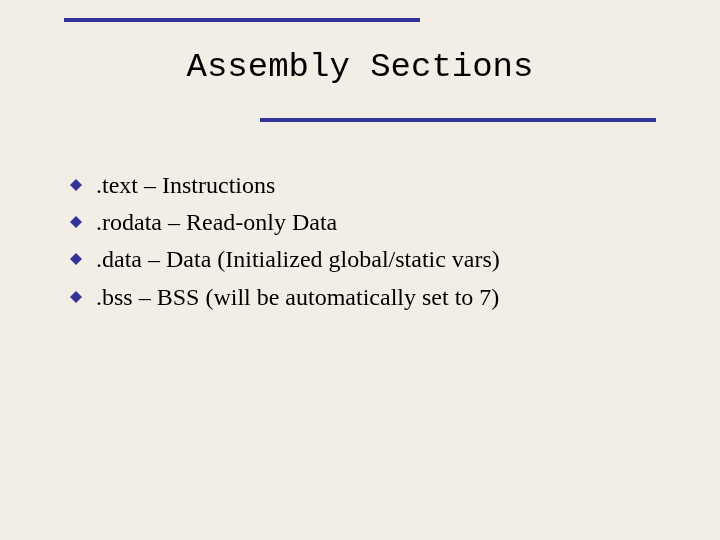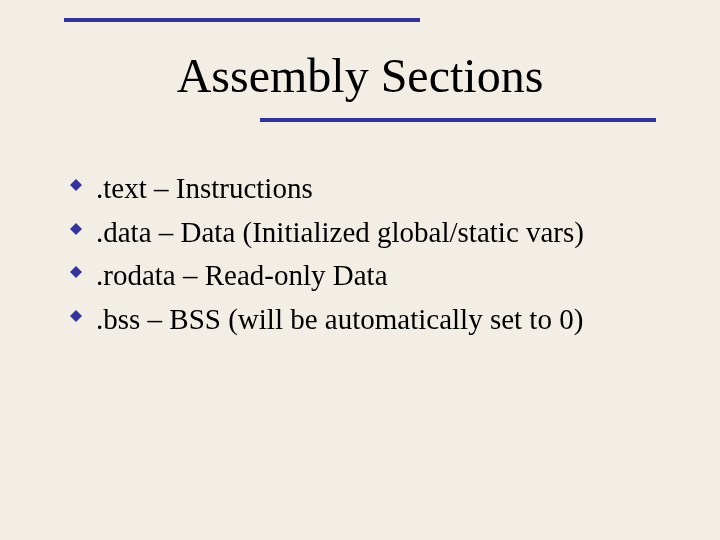--- a/index.html
+++ b/index.html
@@ -18,22 +18,23 @@
     position: relative;
   }
   .title-wrap {
     position: absolute;
     top: 48px;
     left: 0;
     width: 100%;
     text-align: center;
   }
   .title {
-    font-size: 48px;
+    font-size: 34px;
     font-weight: normal;
+    font-family: Liberation Mono, monospace;
   }
   .rule-top {
     position: absolute;
     top: 18px;
     left: 64px;
     width: 356px;
     height: 4px;
     background: #333399;
   }
   .rule-bottom {
@@ -56,21 +57,21 @@
     margin-bottom: 6px;
     line-height: 1.3;
   }
   .bullet-icon {
     flex: 0 0 auto;
     margin-top: 9px;
     margin-right: 14px;
   }
   .bullet-icon svg { display: block; }
   .bullet-text {
-    font-size: 29px;
+    font-size: 24px;
   }
   .gap { height: 28px; }
 </style>
 </head>
 <body>
 
 <div class="slide">
   <div class="rule-top"></div>
   <div class="title-wrap">
     <h1 class="title">Assembly Sections</h1>
@@ -87,38 +88,38 @@
       </span>
       <span class="bullet-text">.text – Instructions</span>
     </div>
 
     <div class="bullet-row">
       <span class="bullet-icon">
         <svg width="12" height="12" viewBox="0 0 12 12">
             <polygon points="6,0 12,6 6,12 0,6" fill="#333399"></polygon>
           </svg>
       </span>
+      <span class="bullet-text">.rodata – Read-only Data</span>
+    </div>
+
+    <div class="bullet-row">
+      <span class="bullet-icon">
+        <svg width="12" height="12" viewBox="0 0 12 12">
+            <polygon points="6,0 12,6 6,12 0,6" fill="#333399"></polygon>
+          </svg>
+      </span>
       <span class="bullet-text">.data – Data (Initialized global/static vars)</span>
     </div>
 
     <div class="bullet-row">
       <span class="bullet-icon">
         <svg width="12" height="12" viewBox="0 0 12 12">
             <polygon points="6,0 12,6 6,12 0,6" fill="#333399"></polygon>
           </svg>
       </span>
-      <span class="bullet-text">.rodata – Read-only Data</span>
-    </div>
-
-    <div class="bullet-row">
-      <span class="bullet-icon">
-        <svg width="12" height="12" viewBox="0 0 12 12">
-            <polygon points="6,0 12,6 6,12 0,6" fill="#333399"></polygon>
-          </svg>
-      </span>
-      <span class="bullet-text">.bss – BSS (will be automatically set to 0)</span>
+      <span class="bullet-text">.bss – BSS (will be automatically set to 7)</span>
     </div>
 
     <div class="gap"></div>
 
 
   </div>
 </div>
 
 </body></html>

